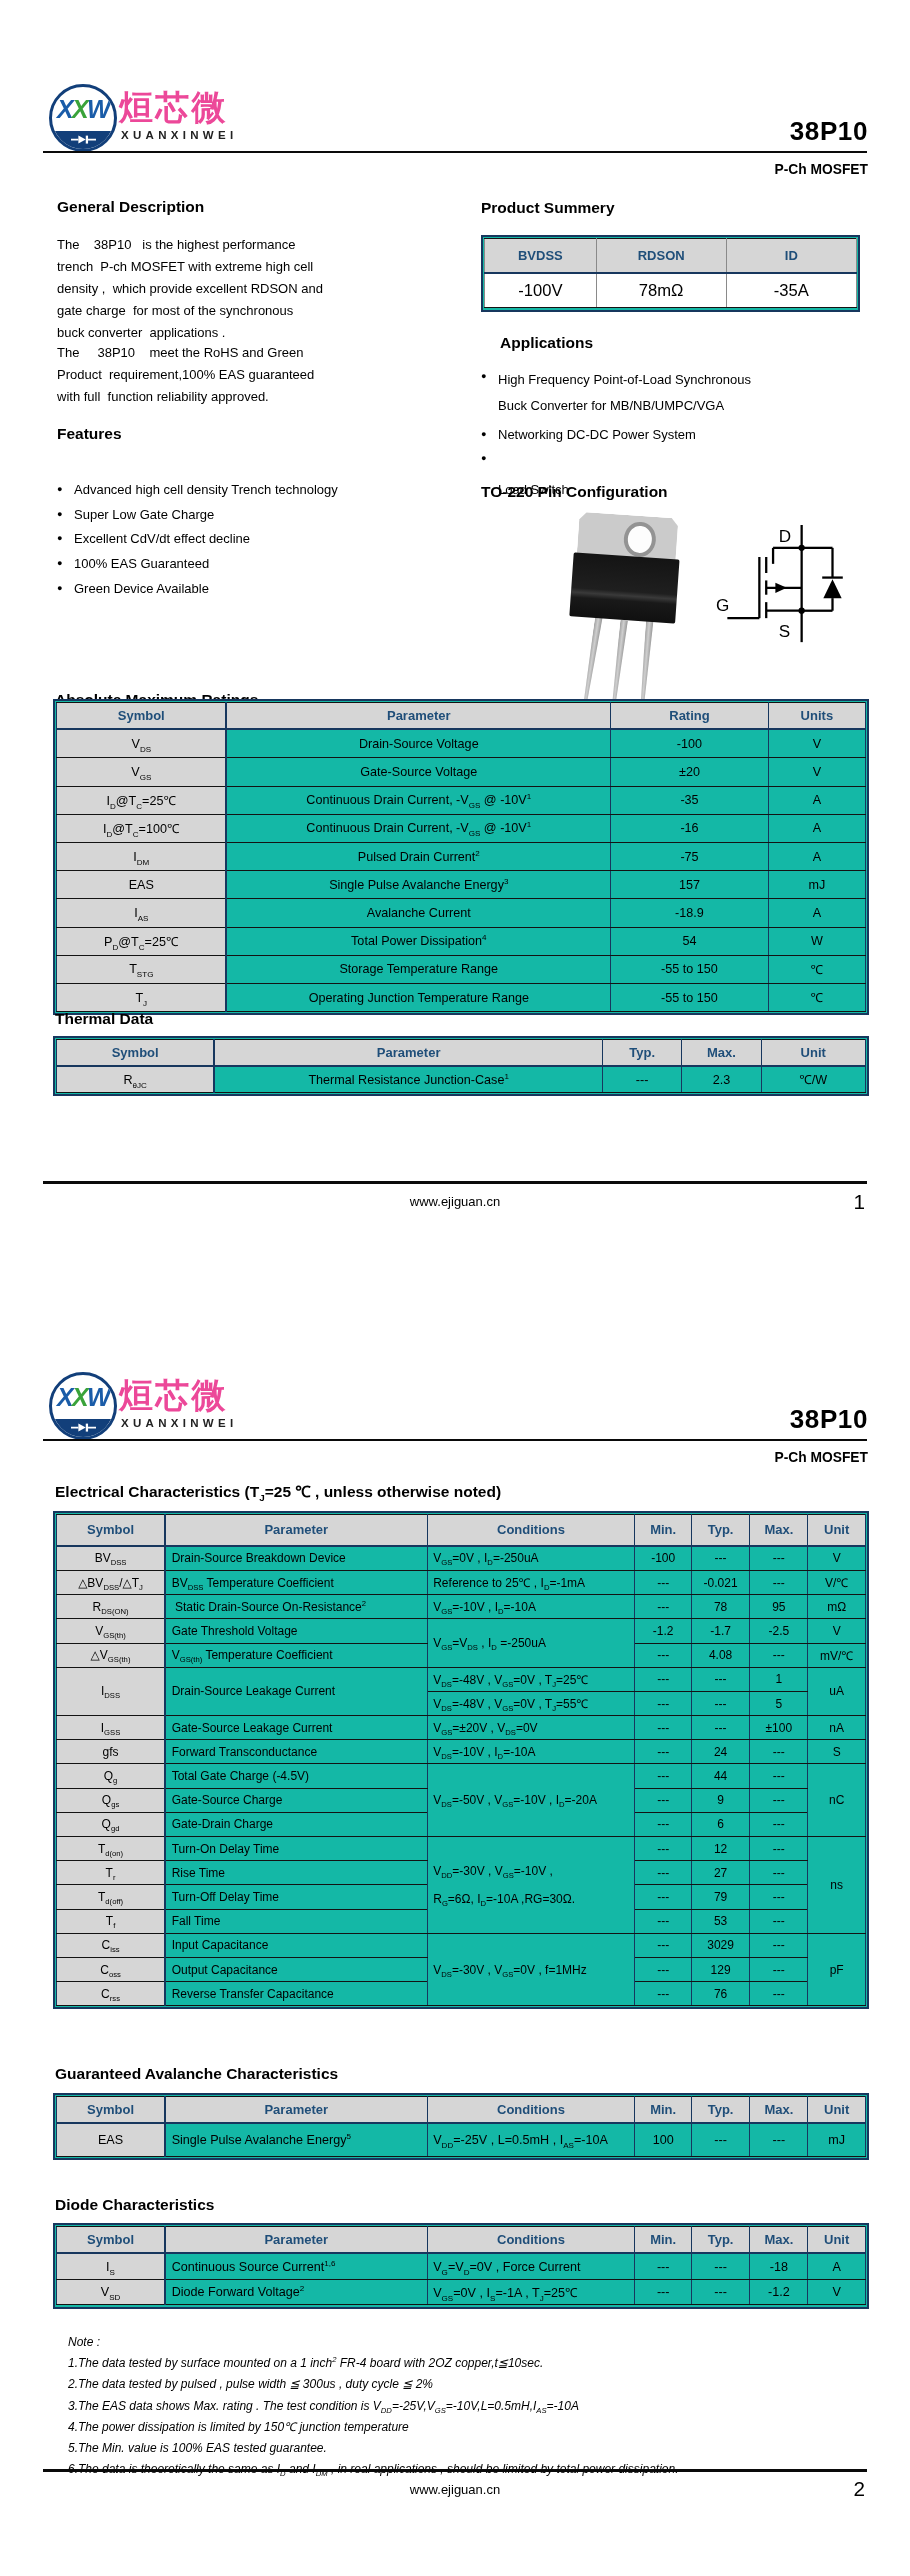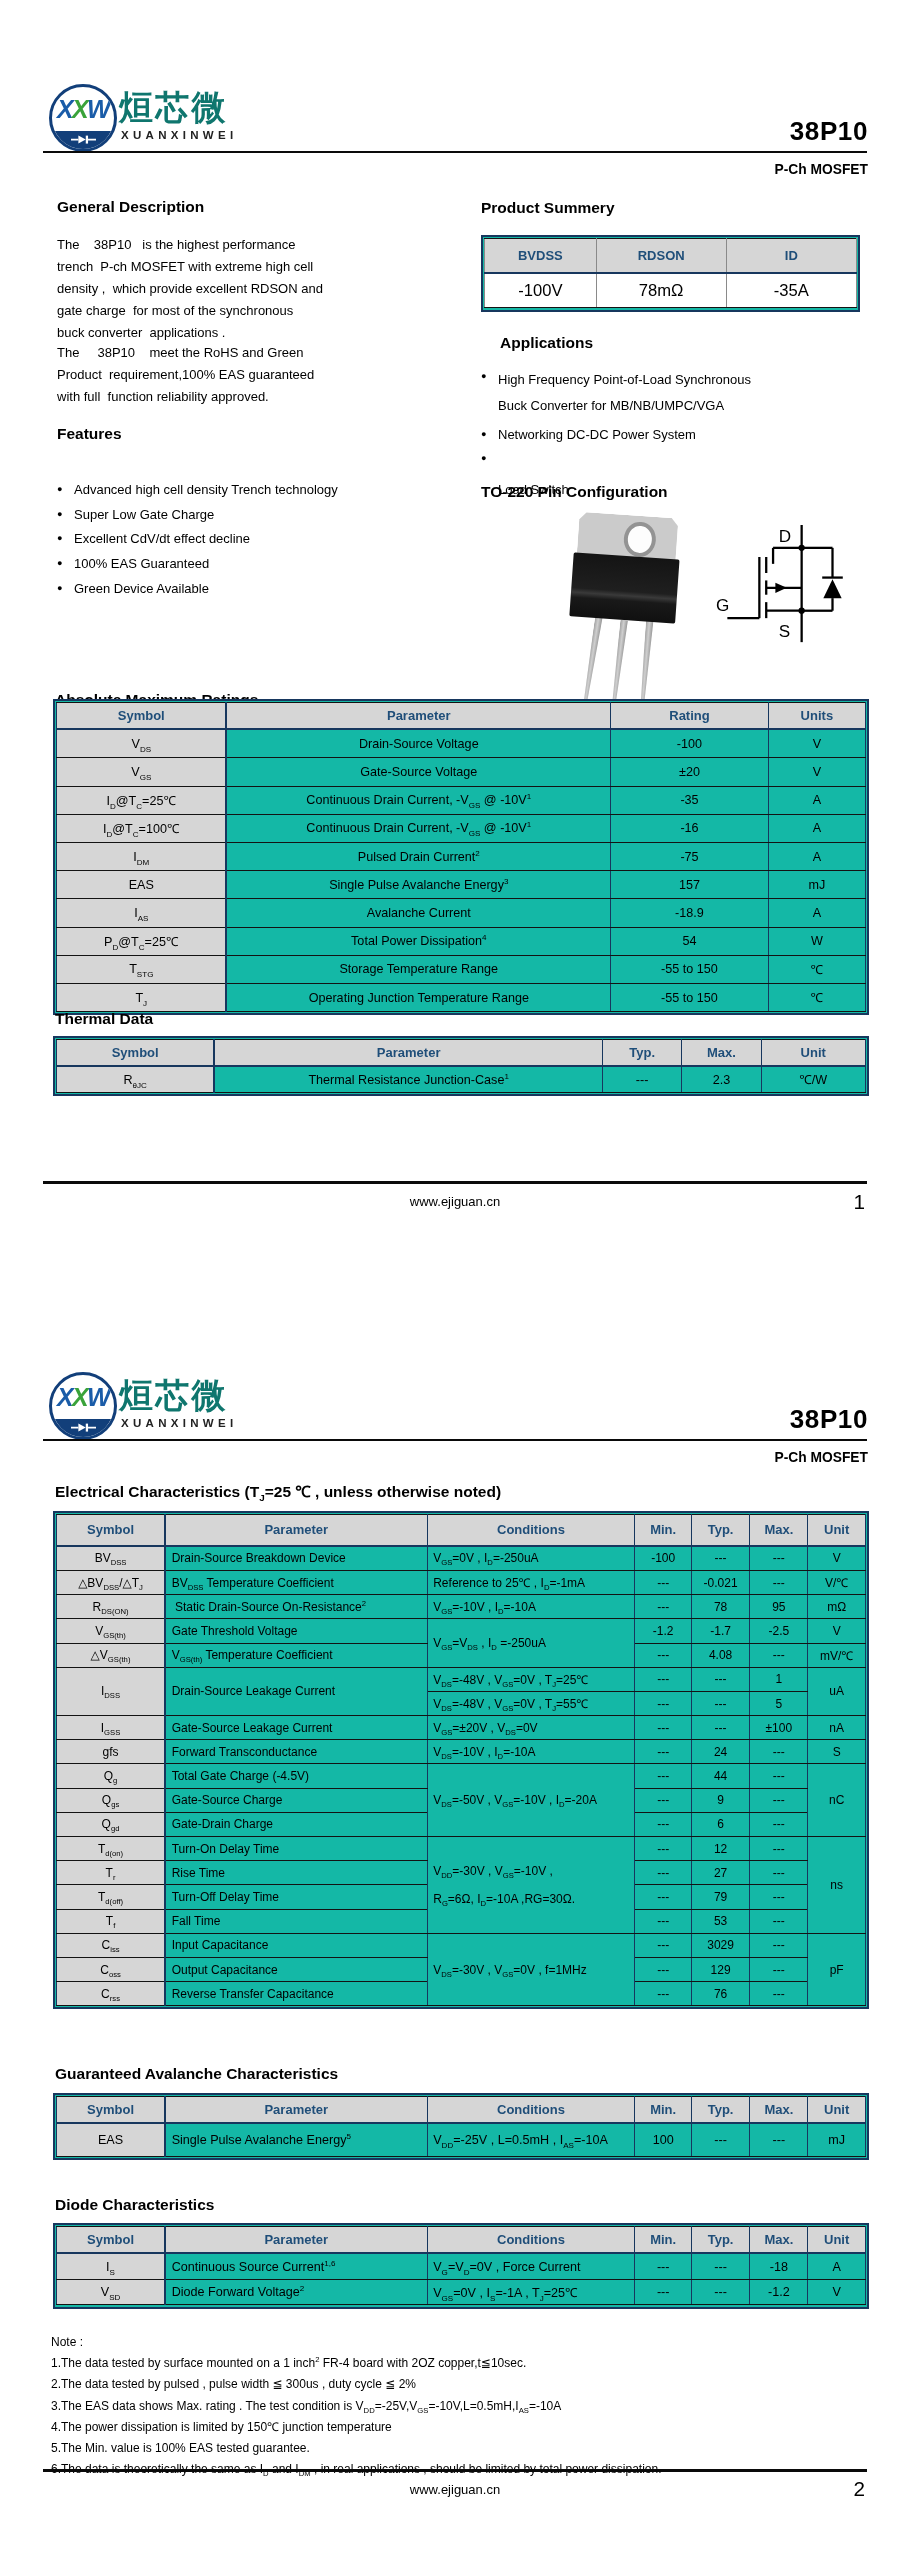--- a/index.html
+++ b/index.html
@@ -14,21 +14,21 @@
   .partno{right:42px;font-size:26px;font-weight:bold;letter-spacing:0.6px;}
   .subtitle{right:42px;font-size:13.8px;font-weight:bold;}
   .logo{left:49px;width:298px;height:75px;}
   .logo-circle{position:absolute;left:0;top:0;width:62px;height:62px;border-radius:50%;
                border:3.4px solid #123F7A;background:#fff;overflow:hidden;}
   .logo-xxw{position:absolute;left:0;top:8px;width:100%;text-align:center;
             font-size:25px;font-weight:bold;font-style:italic;letter-spacing:-1.7px;color:#1A5CA8;}
   .lg-g{color:#3aa33a;}
   .logo-band{position:absolute;left:0;bottom:0;width:100%;height:18.4px;background:#123F7A;
              display:flex;align-items:center;justify-content:center;}
-  .logo-cn{position:absolute;left:70px;top:1.1px;font-size:34px;font-weight:bold;color:#0f766e;letter-spacing:2.3px;}
+  .logo-cn{position:absolute;left:70px;top:1.1px;font-size:34px;font-weight:bold;color:#ec4899;letter-spacing:2.3px;}
   .logo-en{position:absolute;left:72px;top:45px;font-size:11.5px;font-weight:bold;color:#222;letter-spacing:4.3px;}
 
   
   .h1{font-size:15.5px;font-weight:bold;color:#000;}
   .para{font-size:13px;line-height:22px;white-space:pre-wrap;}
   .blist .bitem{display:flex;align-items:flex-start;}
   .blist .dot{width:17px;font-size:9.2px;line-height:19.5px;flex:none;}
   .blist .btxt{font-size:13px;line-height:19.5px;white-space:pre-wrap;}
 
   
@@ -616,21 +616,21 @@
           <td class="l">V<sub>GS</sub>=0V , I<sub>S</sub>=-1A , T<sub>J</sub>=25℃</td>
           <td>---</td>
           <td>---</td>
           <td>-1.2</td>
           <td>V</td>
         </tr>
     </tbody>
   </table>
 </div>
 
-<div class="abs notes" style="left:51px;top:2334px;width:815px;">
+<div class="abs notes" style="left:68px;top:2334px;width:815px;font-style:italic;">
   <div>Note :</div>
   <div>1.The data tested by surface mounted on a 1 inch<sup>2</sup> FR-4 board with 2OZ copper,t≦10sec.</div>
   <div>2.The data tested by pulsed , pulse width ≦ 300us , duty cycle ≦ 2%</div>
   <div>3.The EAS data shows Max. rating . The test condition is V<sub>DD</sub>=-25V,V<sub>GS</sub>=-10V,L=0.5mH,I<sub>AS</sub>=-10A</div>
   <div>4.The power dissipation is limited by 150℃  junction temperature</div>
   <div>5.The Min. value is 100% EAS tested guarantee.</div>
   <div>6.The data is theoretically the same as I<sub>D</sub> and I<sub>DM</sub> , in real applications , should be limited by total power dissipation.</div>
 </div>
 
 <div class="abs ft-line" style="top:2469px;"></div>

